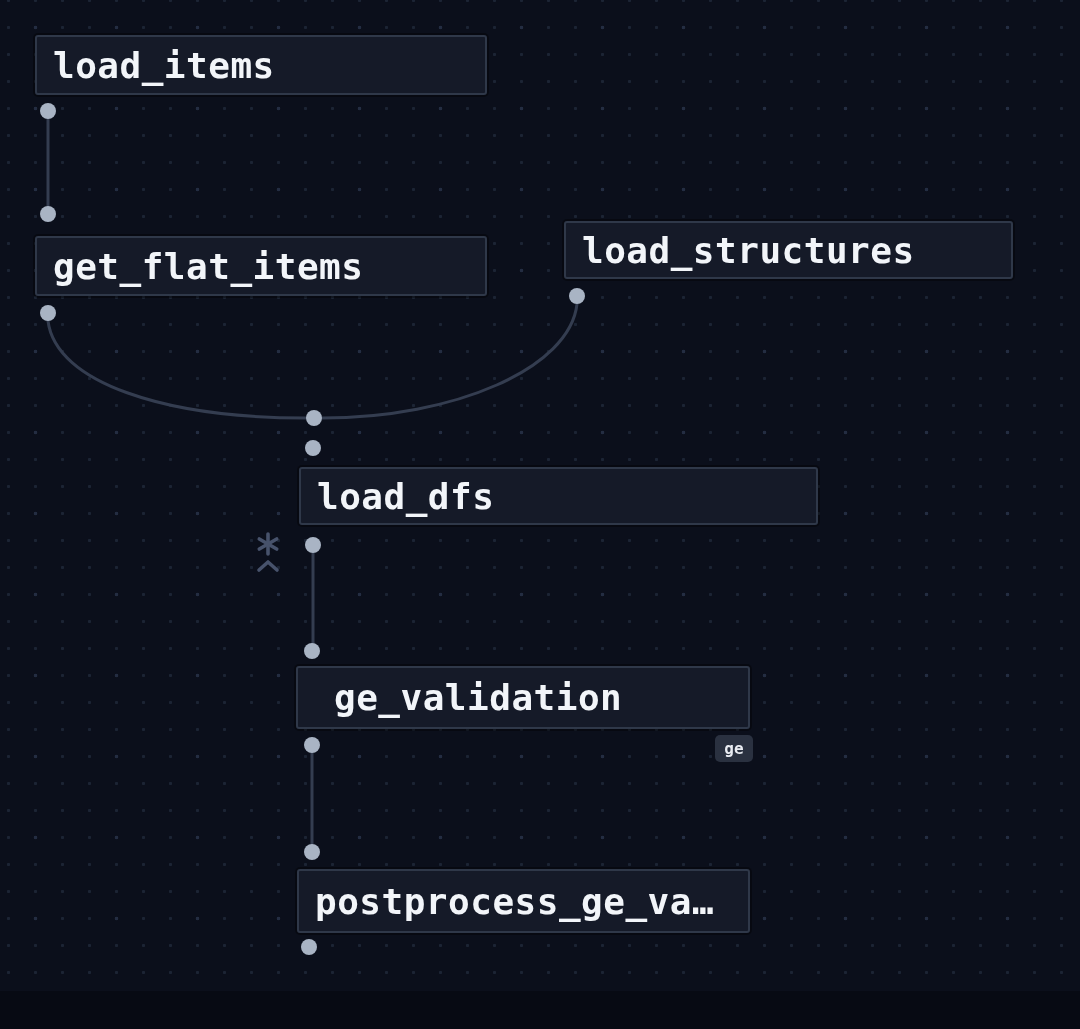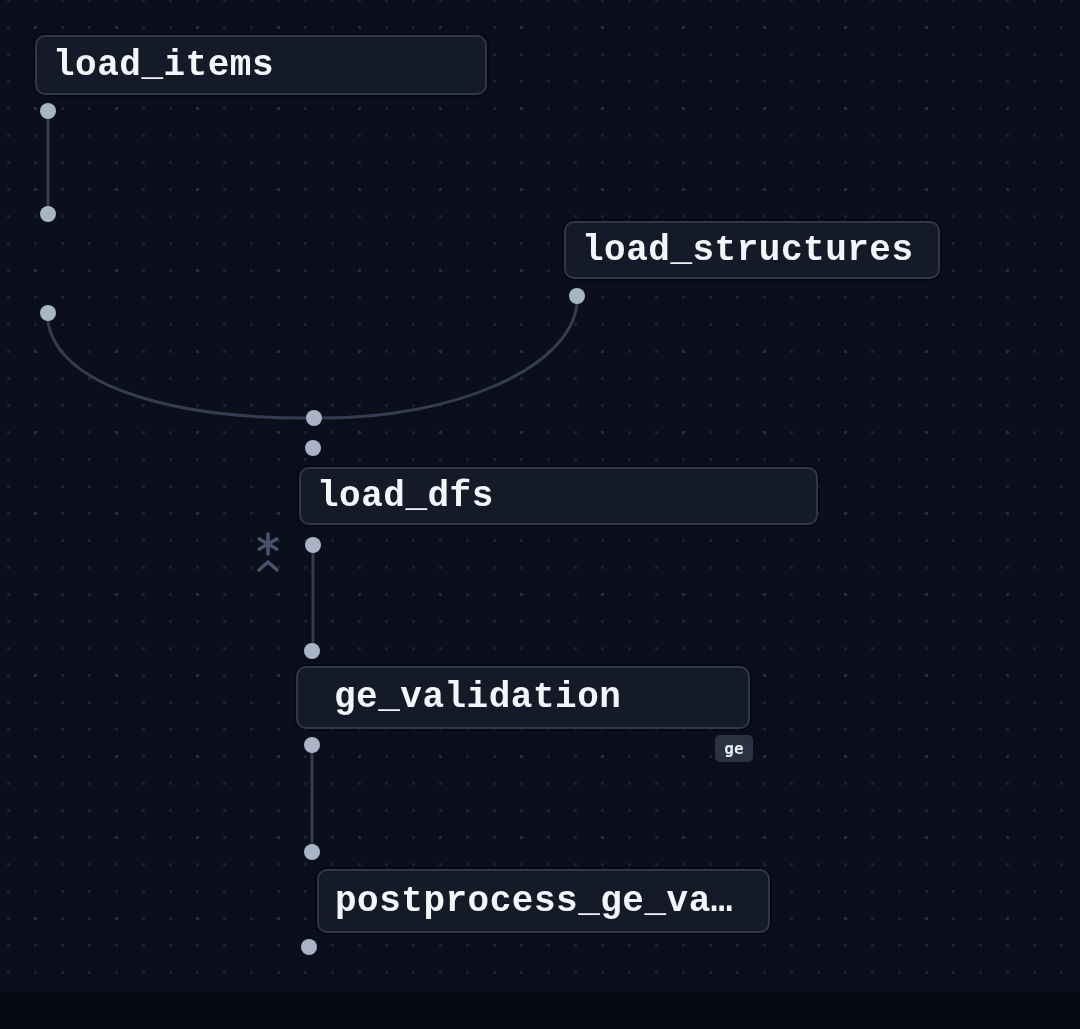--- a/index.html
+++ b/index.html
@@ -23,41 +23,40 @@
     background-size:81px 81px, 27px 27px;
     background-position:-5px -13px, -5px -13px;
   }
   .edges{position:absolute;left:0;top:0;width:1080px;height:1029px;pointer-events:none;}
   .edges path{stroke:var(--edge);stroke-width:3;fill:none;stroke-linecap:round;}
   .edges circle{fill:var(--port);}
   .node{
     position:absolute;display:flex;align-items:center;
     background:var(--node-bg);
     border:2px solid var(--node-border);
-    border-radius:10px;
+    border-radius:3px;
     box-sizing:border-box;
     padding:0 16px;
     cursor:pointer;
     box-shadow:0 0 0 2px rgba(0,0,0,0.35);
-    font-family:Liberation Mono, monospace;
   }
   .node .label{
     color:var(--node-text);
     font-weight:bold;
     font-size:36px;
     letter-spacing:0.5px;
     white-space:nowrap;
     overflow:hidden;
   }
   #n-load-items      {left:35px;  top:35px;  width:452px; height:60px;}
   #n-get-flat-items  {left:35px;  top:236px; width:452px; height:60px;}
-  #n-load-structures {left:564px; top:221px; width:376px; height:58px;text-align:right;}
+  #n-load-structures {left:564px; top:221px; width:449px; height:58px;text-align:right;}
   #n-load-dfs        {left:299px; top:467px; width:519px; height:58px;}
   #n-ge-validation   {left:296px; top:666px; width:454px; height:63px;padding-left:36px;}
-  #n-postprocess     {left:297px; top:869px; width:453px; height:64px;margin-left:20px;}
+  #n-postprocess     {left:297px; top:869px; width:453px; height:64px;}
   .badge{
     position:absolute;left:715px;top:735px;width:38px;height:27px;
     background:var(--badge-bg);border-radius:5px;
     display:flex;align-items:center;justify-content:center;
     color:var(--badge-text);font-weight:bold;font-size:16px;
   }
   .fanin-hint{position:absolute;left:253px;top:527px;width:30px;height:50px;}
   .fanin-hint svg{display:block;}
   .fanin-hint line,.fanin-hint polyline{
     stroke:var(--hint);stroke-width:3.6;stroke-linecap:round;stroke-linejoin:round;fill:none;
@@ -90,20 +89,23 @@
     <circle cx="312" cy="651" r="8"></circle>
     <circle cx="312" cy="745" r="8"></circle>
     <circle cx="312" cy="852" r="8"></circle>
     <circle cx="309" cy="947" r="8"></circle>
   </svg>
 
   <div class="node" id="n-load-items">
     <span class="label">load_items</span>
   </div>
 
+  <div class="node" id="n-get-flat-items">
+    <span class="label">get_flat_items</span>
+  </div>
 
   <div class="node" id="n-load-structures">
     <span class="label">load_structures</span>
   </div>
 
   <div class="node" id="n-load-dfs">
     <span class="label">load_dfs</span>
   </div>
 
   <div class="node" id="n-ge-validation">

